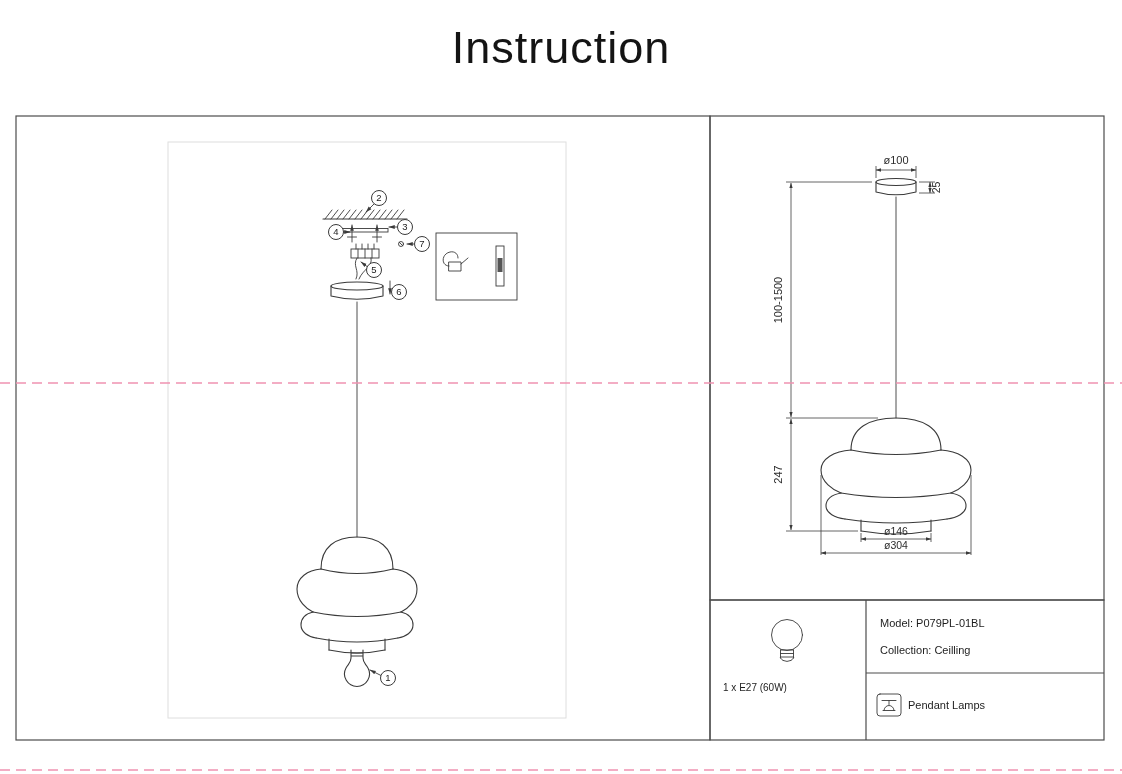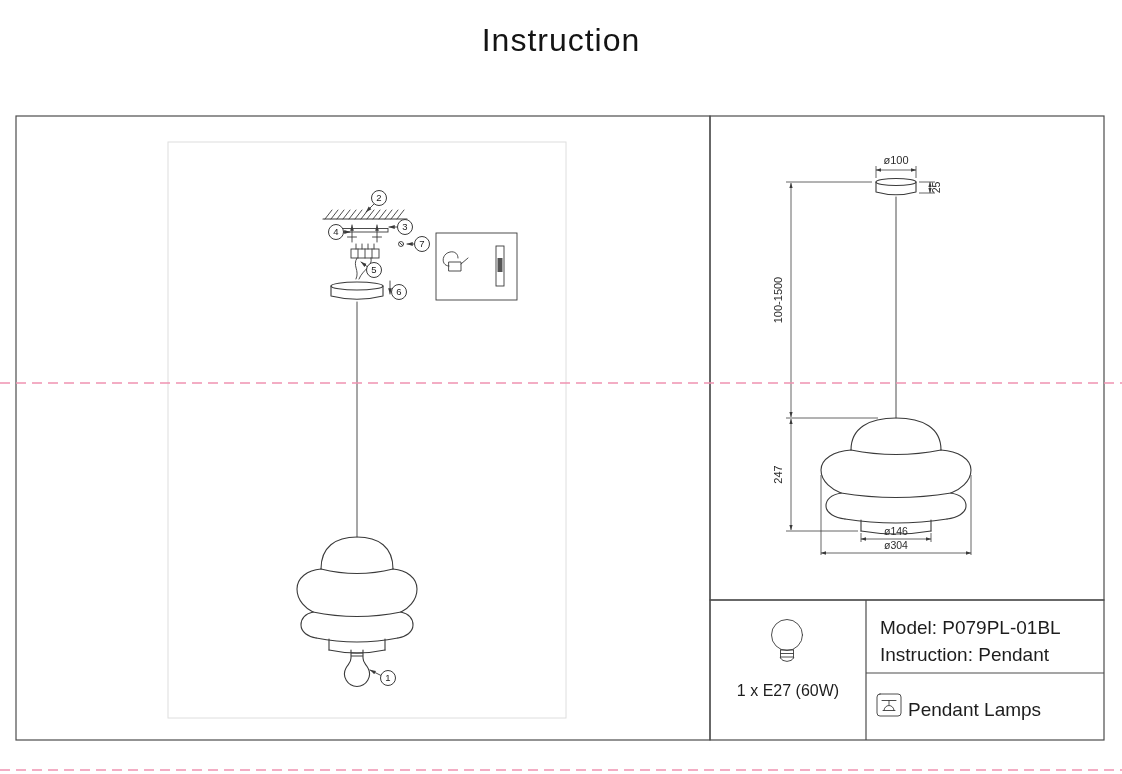--- a/index.html
+++ b/index.html
@@ -3,45 +3,45 @@
 <meta charset="utf-8">
 <style>
   * { margin:0; padding:0; box-sizing:border-box; }
   html,body { background:#fff; }
   body {
     width:1122px; height:774px; position:relative; overflow:hidden;
     font-family:"Liberation Sans", sans-serif;
   }
   .page-title {
     position:absolute; top:22px; left:0; width:100%;
-    text-align:center; font-size:32px; font-weight:400;
+    text-align:center; font-size:45px; font-weight:400;
     letter-spacing:1px; color:#141414;
   }
   svg.overlay { position:absolute; left:0; top:0; }
 
   
   .draw  { fill:none; stroke:#3a3a3a; stroke-width:1.1; stroke-linecap:round; }
   .thin  { fill:none; stroke:#3a3a3a; stroke-width:0.9; stroke-linecap:round; }
   .dim   { fill:none; stroke:#3f3f3f; stroke-width:0.8; }
   .panel { fill:none; stroke:#4c4c4c; stroke-width:1.2; }
   .faint { fill:none; stroke:#dedede; stroke-width:1; }
   .cut   { stroke:#ef93b1; stroke-width:1.4; stroke-dasharray:10 6; fill:none; }
   .fillglyph { fill:#555; stroke:none; }
 
   .callout-circle { fill:#fff; stroke:#3a3a3a; stroke-width:1; }
   .callout-num { font:9.5px "Liberation Sans",sans-serif; fill:#1c1c1c; text-anchor:middle; }
   .dim-label   { font:11px "Liberation Sans",sans-serif; fill:#2c2c2c; text-anchor:middle; }
   .dim-label-sm{ font:10.5px "Liberation Sans",sans-serif; fill:#2c2c2c; text-anchor:middle; }
   #shade-def path { vector-effect:non-scaling-stroke; }
 
-  .info-text { position:absolute; color:#1d1d1d; font-size:19px; white-space:nowrap; }
+  .info-text { position:absolute; color:#1d1d1d; font-size:11px; white-space:nowrap; }
   .spec-model      { left:880px; top:617px; }
   .spec-collection { left:880px; top:644px; }
   .spec-category   { left:908px; top:699px; }
-  .spec-bulb       { left:712px; top:682px; width:152px; text-align:center; font-size:16px; }
+  .spec-bulb       { left:679px; top:682px; width:152px; text-align:center; font-size:10px; }
 </style>
 </head>
 <body>
 
 <h1 class="page-title">Instruction</h1>
 
 <svg class="overlay" width="1122" height="774" viewBox="0 0 1122 774">
   <defs>
     <marker id="arr" viewBox="0 0 10 10" refX="8.5" refY="5" markerWidth="7.5" markerHeight="7.5" orient="auto-start-reverse">
       <path d="M0,2.2 L9,5 L0,7.8 Z" fill="#3a3a3a"></path>
@@ -180,15 +180,15 @@
   <g>
     <rect x="877" y="694" width="24" height="22" rx="3" class="thin"></rect>
     <path class="thin" d="M882,700.5 L896,700.5 M889,700.5 L889,704.5 M884,710.5 A5,5 0 0 1 894,710.5 M883,710.5 L895,710.5"></path>
   </g>
 
   <line x1="0" y1="383" x2="1122" y2="383" class="cut"></line>
   <line x1="0" y1="770" x2="1122" y2="770" class="cut"></line>
 </svg>
 
 <div class="info-text spec-model">Model: P079PL-01BL</div>
-<div class="info-text spec-collection">Instruction: Pendant</div>
+<div class="info-text spec-collection">Collection: Ceilling</div>
 <div class="info-text spec-category">Pendant Lamps</div>
 <div class="info-text spec-bulb">1 x E27 (60W)</div>
 
 </body></html>

